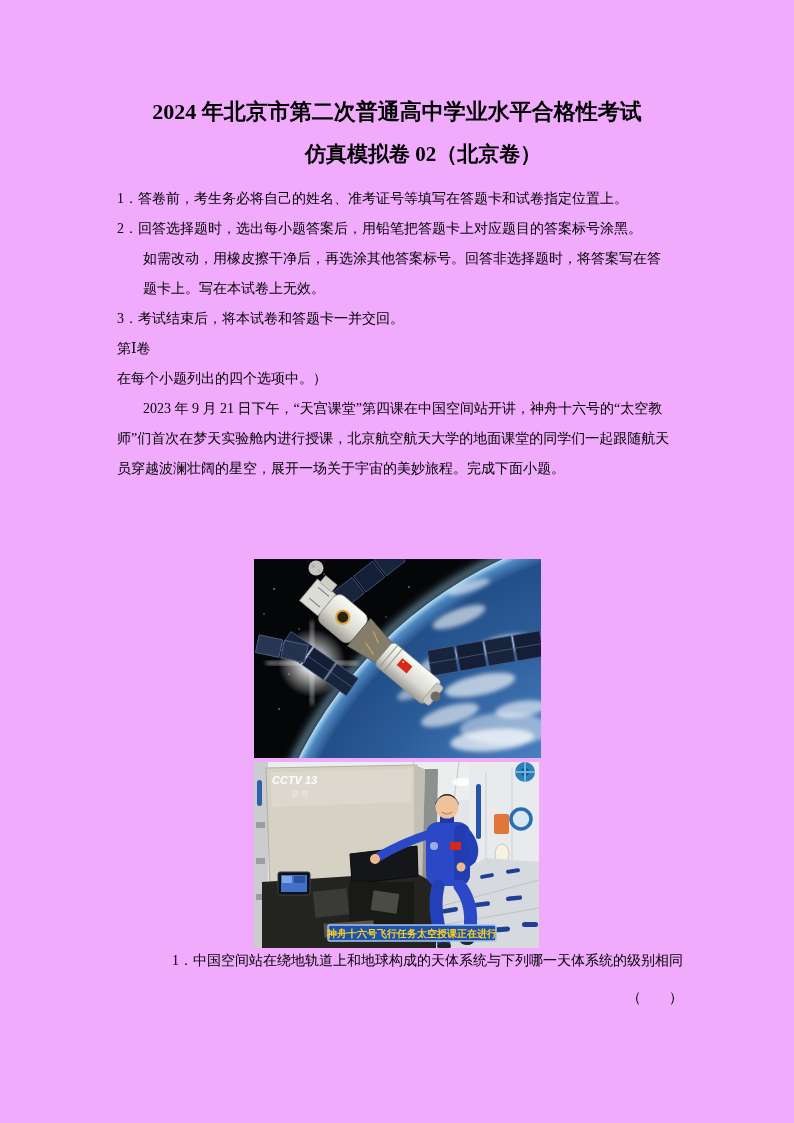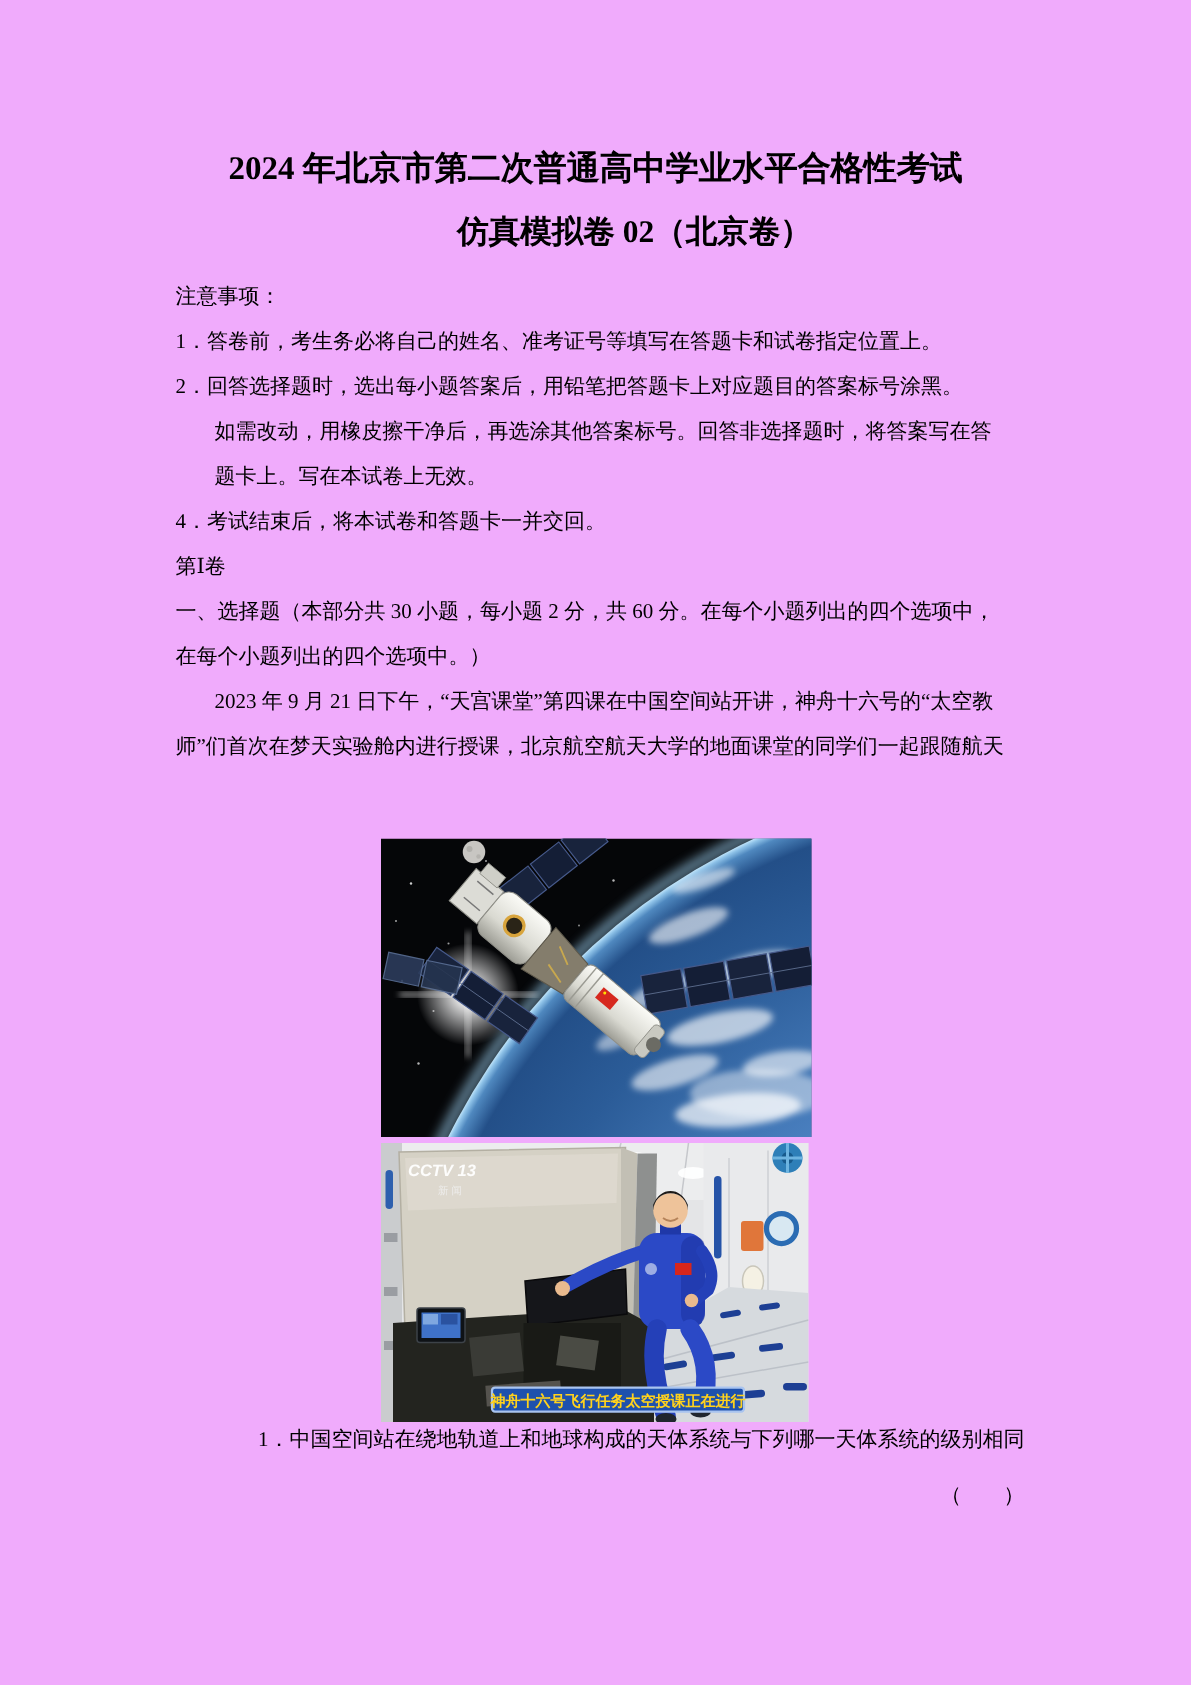--- a/index.html
+++ b/index.html
@@ -29,31 +29,30 @@
 </style>
 </head>
 <body>
 
 <div class="page">
 
   <div class="title t1">2024 年北京市第二次普通高中学业水平合格性考试</div>
   <div class="title t2">仿真模拟卷 02（北京卷）</div>
 
   <div class="flow">
-    <div class="ln">注意事项：</div>
     <div class="ln ind">1．答卷前，考生务必将自己的姓名、准考证号等填写在答题卡和试卷指定位置上。</div>
     <div class="ln ind">2．回答选择题时，选出每小题答案后，用铅笔把答题卡上对应题目的答案标号涂黑。</div>
     <div class="ln ind2">如需改动，用橡皮擦干净后，再选涂其他答案标号。回答非选择题时，将答案写在答</div>
     <div class="ln ind2">题卡上。写在本试卷上无效。</div>
-    <div class="ln ind">4．考试结束后，将本试卷和答题卡一并交回。</div>
+    <div class="ln ind">3．考试结束后，将本试卷和答题卡一并交回。</div>
     <div class="ln center">第Ⅰ卷</div>
-    <div class="ln">一、选择题（本部分共 30 小题，每小题 2 分，共 60 分。在每个小题列出的四个选项中，</div>
     <div class="ln">在每个小题列出的四个选项中。）</div>
     <div class="ln ind2">2023 年 9 月 21 日下午，“天宫课堂”第四课在中国空间站开讲，神舟十六号的“太空教</div>
     <div class="ln">师”们首次在梦天实验舱内进行授课，北京航空航天大学的地面课堂的同学们一起跟随航天</div>
+    <div class="ln">员穿越波澜壮阔的星空，展开一场关于宇宙的美妙旅程。完成下面小题。</div>
   </div>
 
   <div class="fig fig1">
     <svg width="287" height="199" viewBox="0 0 287 199">
       <defs>
         <radialGradient id="earthG" gradientUnits="userSpaceOnUse" cx="430" cy="390" r="430">
           <stop offset="0.55" stop-color="#4a80c0"></stop>
           <stop offset="0.82" stop-color="#2b5c98"></stop>
           <stop offset="0.955" stop-color="#234f88"></stop>
           <stop offset="0.985" stop-color="#4f88bf"></stop>

